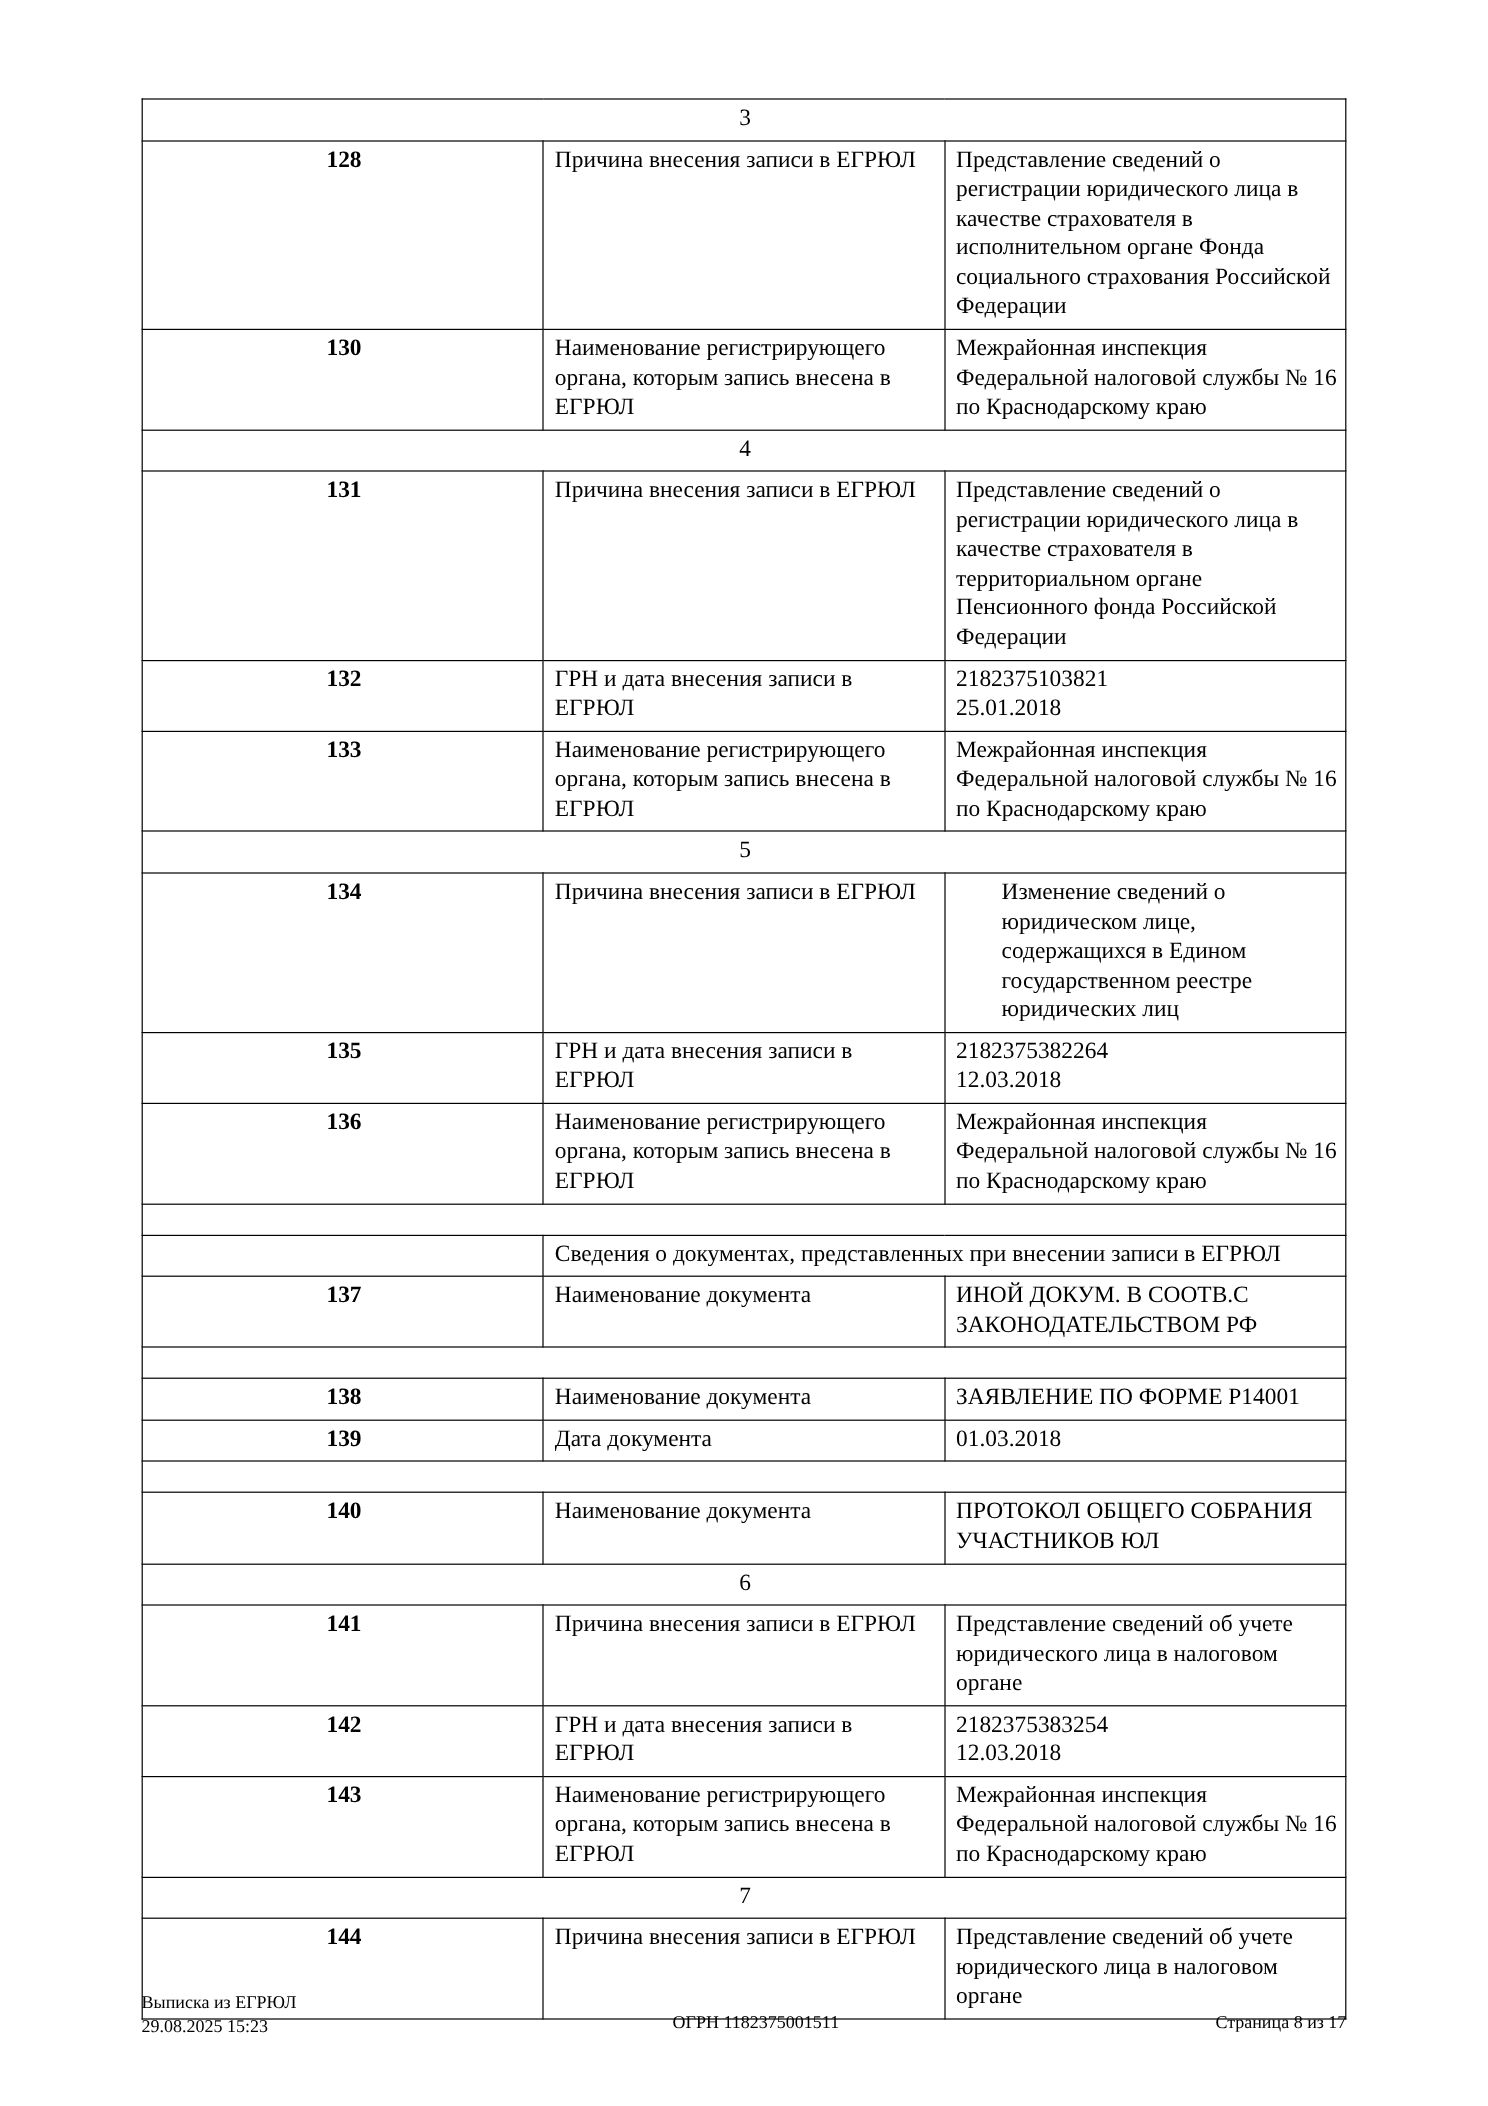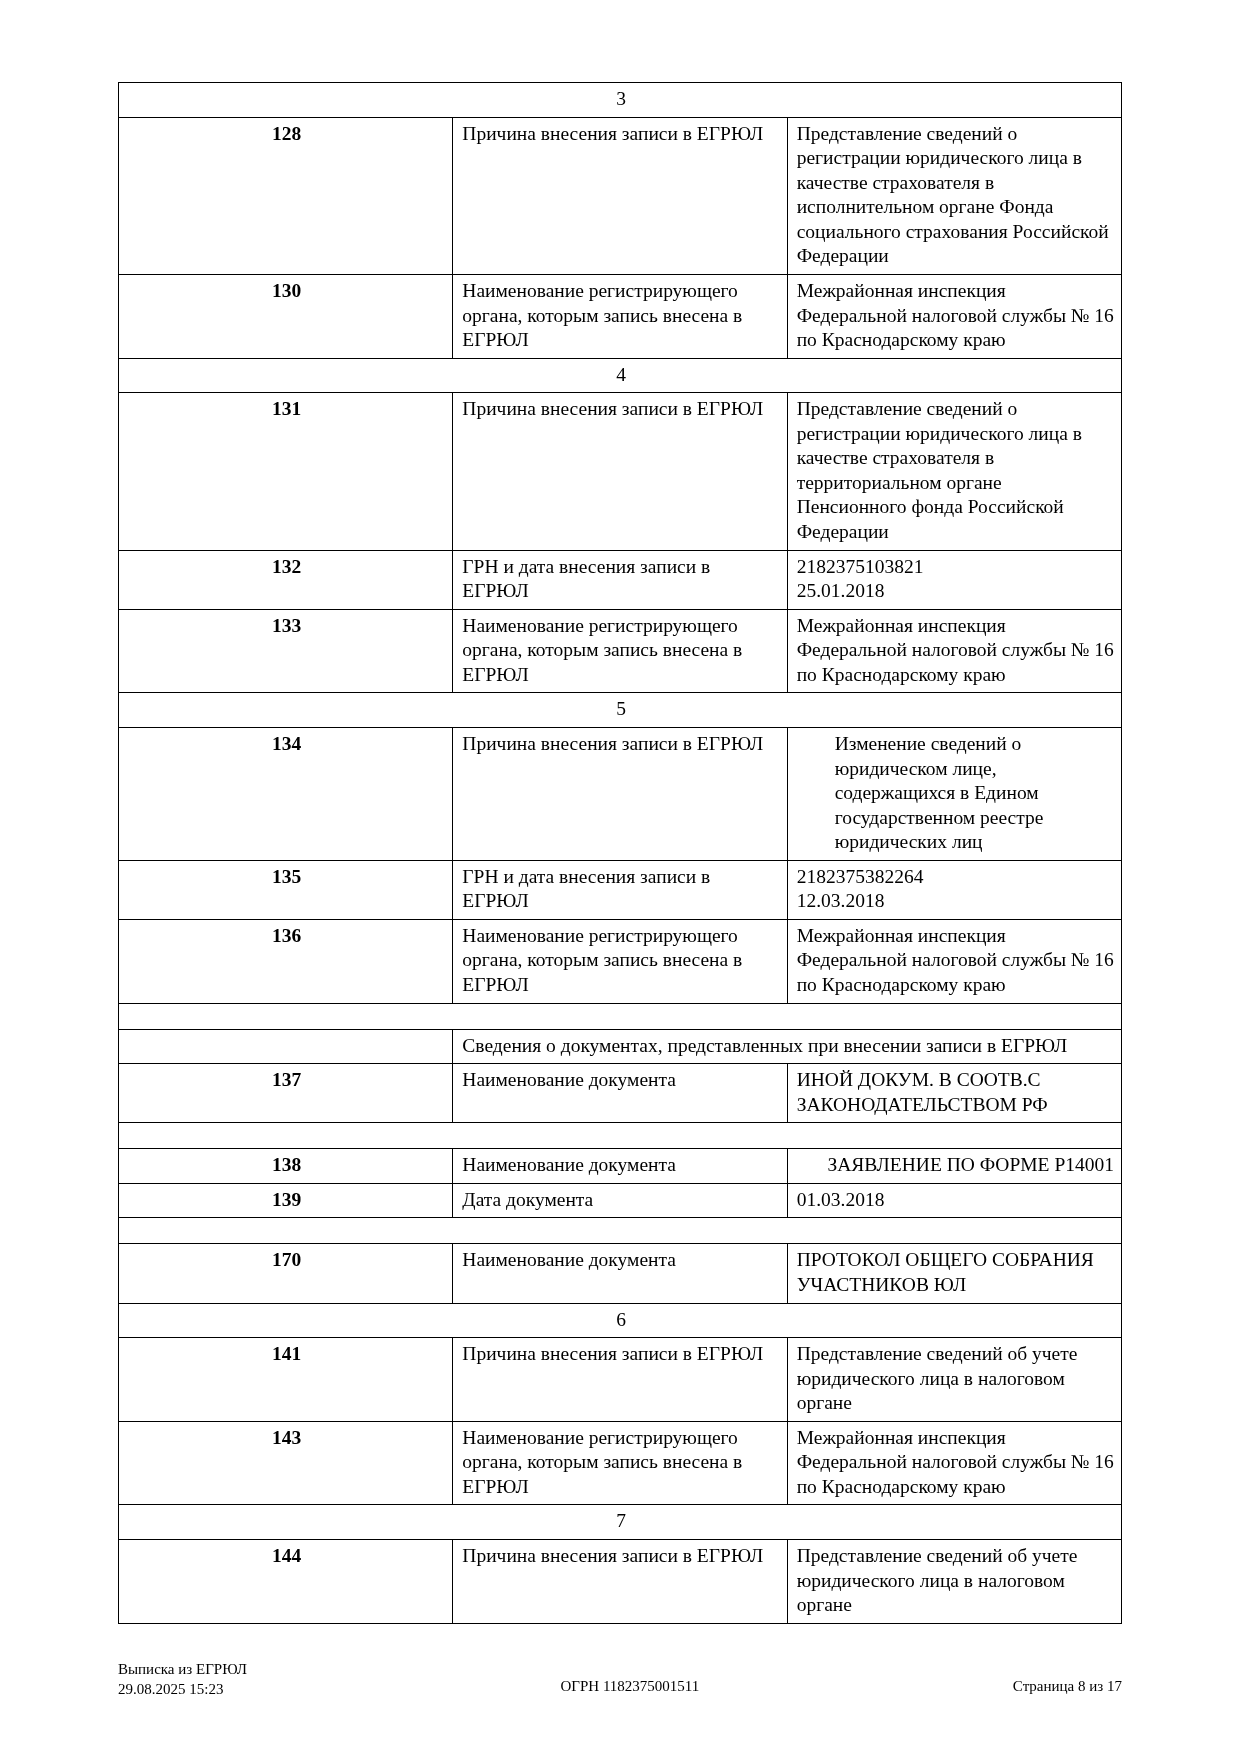--- a/index.html
+++ b/index.html
@@ -155,42 +155,48 @@
           <td class="num">137</td>
           <td class="label">Наименование документа</td>
           <td class="value" style="white-space: pre-line;">ИНОЙ ДОКУМ. В СООТВ.С ЗАКОНОДАТЕЛЬСТВОМ РФ</td>
         </tr>
         <tr>
           <td class="spacer" colspan="3"></td>
         </tr>
         <tr>
           <td class="num">138</td>
           <td class="label">Наименование документа</td>
-          <td class="value" style="white-space: pre-line; text-align: right;">ЗАЯВЛЕНИЕ ПО ФОРМЕ Р14001</td>
+          <td class="value" style="white-space: pre-line;">ЗАЯВЛЕНИЕ ПО ФОРМЕ Р14001</td>
         </tr>
         <tr>
           <td class="num">139</td>
           <td class="label">Дата документа</td>
           <td class="value" style="white-space: pre-line;">01.03.2018</td>
         </tr>
         <tr>
           <td class="spacer" colspan="3"></td>
         </tr>
         <tr>
-          <td class="num">170</td>
+          <td class="num">140</td>
           <td class="label">Наименование документа</td>
           <td class="value" style="white-space: pre-line;">ПРОТОКОЛ ОБЩЕГО СОБРАНИЯ УЧАСТНИКОВ ЮЛ</td>
         </tr>
         <tr>
           <td class="section" colspan="3">6</td>
         </tr>
         <tr>
           <td class="num">141</td>
           <td class="label">Причина внесения записи в ЕГРЮЛ</td>
           <td class="value" style="white-space: pre-line;">Представление сведений об учете юридического лица в налоговом органе</td>
+        </tr>
+        <tr>
+          <td class="num">142</td>
+          <td class="label">ГРН и дата внесения записи в ЕГРЮЛ</td>
+          <td class="value" style="white-space: pre-line;">2182375383254
+12.03.2018</td>
         </tr>
         <tr>
           <td class="num">143</td>
           <td class="label">Наименование регистрирующего органа, которым запись внесена в ЕГРЮЛ</td>
           <td class="value" style="white-space: pre-line;">Межрайонная инспекция Федеральной налоговой службы № 16 по Краснодарскому краю</td>
         </tr>
         <tr>
           <td class="section" colspan="3">7</td>
         </tr>
         <tr>

